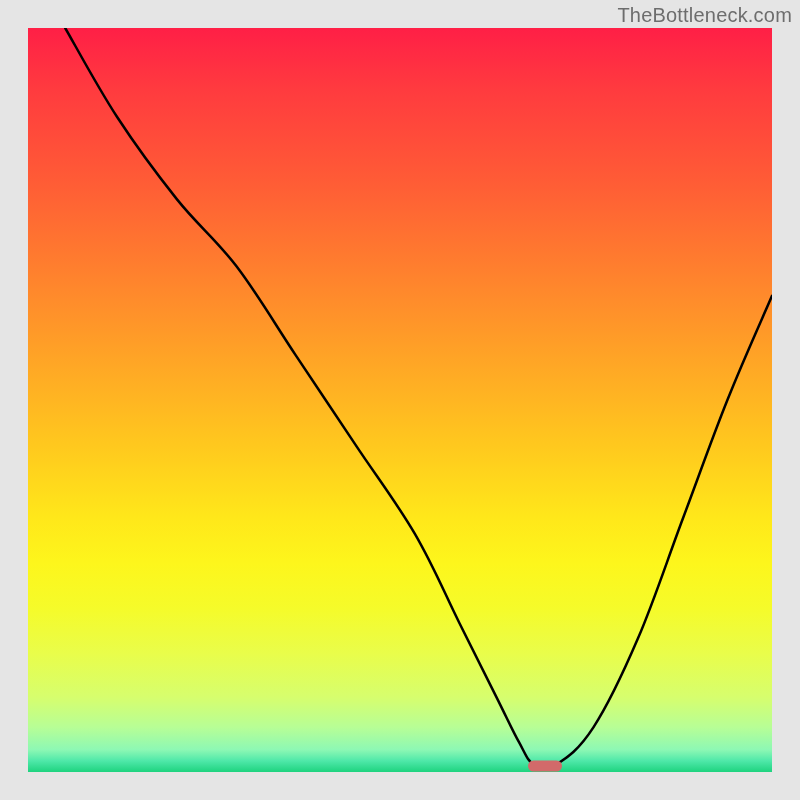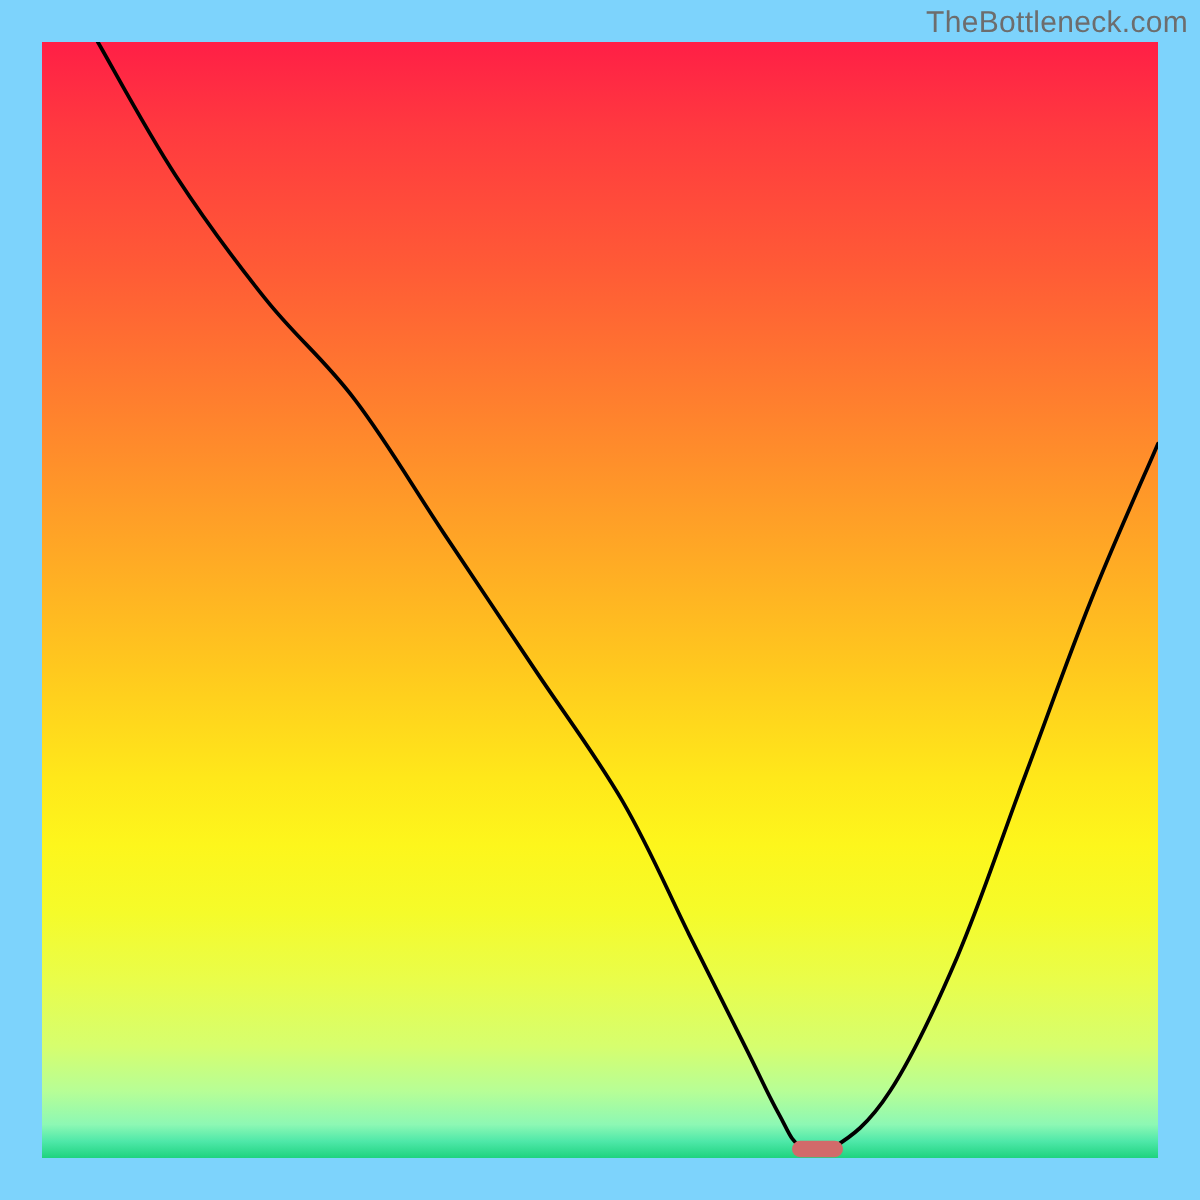--- a/index.html
+++ b/index.html
@@ -10,21 +10,21 @@
   background: #000;
   overflow: hidden;
   font-family: Arial, Helvetica, sans-serif;
 }
 .frame {
   position: absolute;
   left: 0;
   top: 0;
   width: 800px;
   height: 800px;
-  background: #7dd3fc;
+  background: #e5e5e5;
 }
 .plot {
   position: absolute;
   left: 28px;
   top: 28px;
   width: 744px;
   height: 744px;
   
   background: linear-gradient(
     to bottom,

